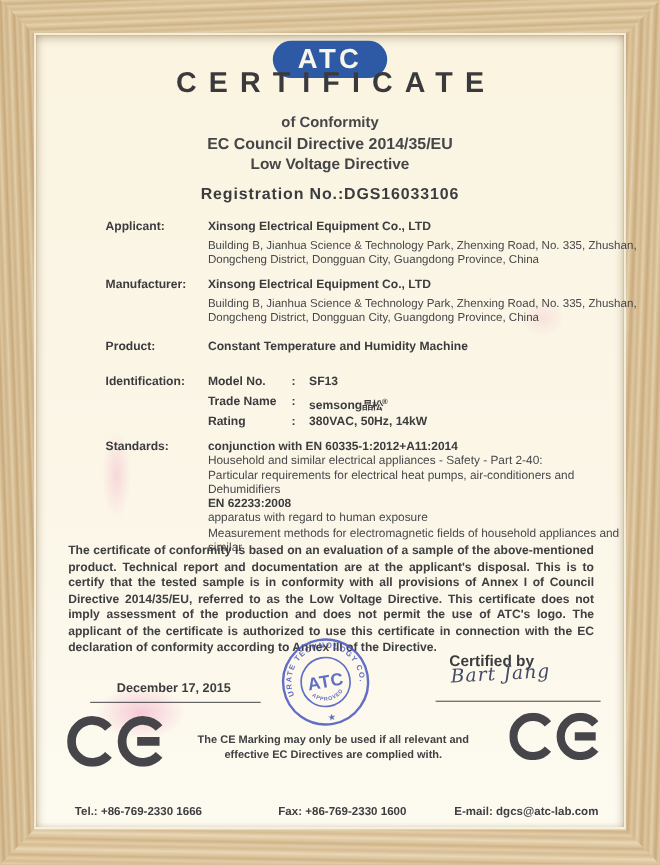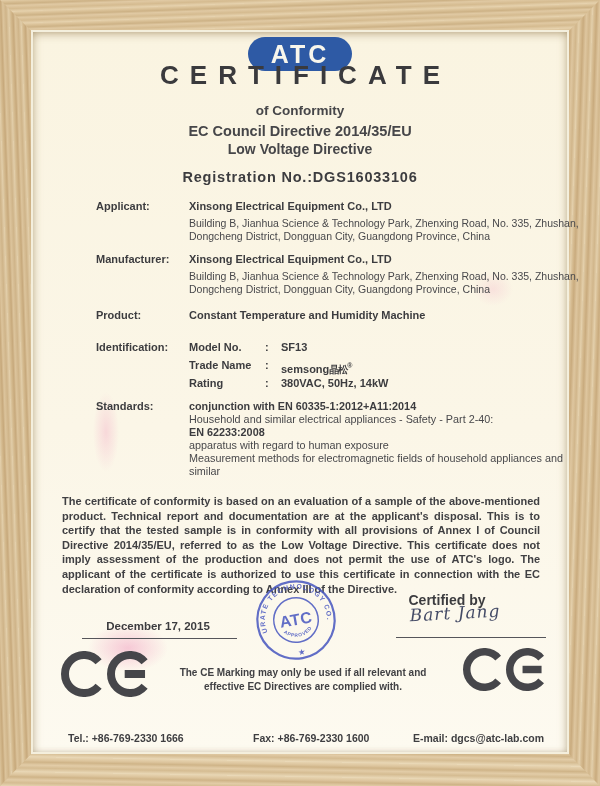--- a/index.html
+++ b/index.html
@@ -179,20 +179,21 @@
         <span class="id-val">380VAC, 50Hz, 14kW</span>
       </div>
     </div>
   </div>
 
   <div class="abs row" style="top:368px">
     <span class="lbl">Standards:</span>
     <div class="content">
       <div class="std-line bold">conjunction with EN 60335-1:2012+A11:2014</div>
       <div class="std-line">Household and similar electrical appliances - Safety - Part 2-40:</div>
+      <div class="std-line">Particular requirements for electrical heat pumps, air-conditioners and Dehumidifiers</div>
       <div class="std-line bold">EN 62233:2008</div>
       <div class="std-line">apparatus with regard to human exposure</div>
       <div class="std-line">Measurement methods for electromagnetic fields of household appliances and similar</div>
     </div>
   </div>
 
   <div class="abs declaration">The certificate of conformity is based on an evaluation of a sample of the above-mentioned product. Technical report and documentation are at the applicant's disposal. This is to certify that the tested sample is in conformity with all provisions of Annex I of Council Directive 2014/35/EU, referred to as the Low Voltage Directive. This certificate does not imply assessment of the production and does not permit the use of ATC's logo. The applicant of the certificate is authorized to use this certificate in connection with the EC declaration of conformity according to Annex III of the Directive.</div>
 
   <div class="abs certified-by">Certified by</div>
   <div class="abs signature">Bart Jang</div>

